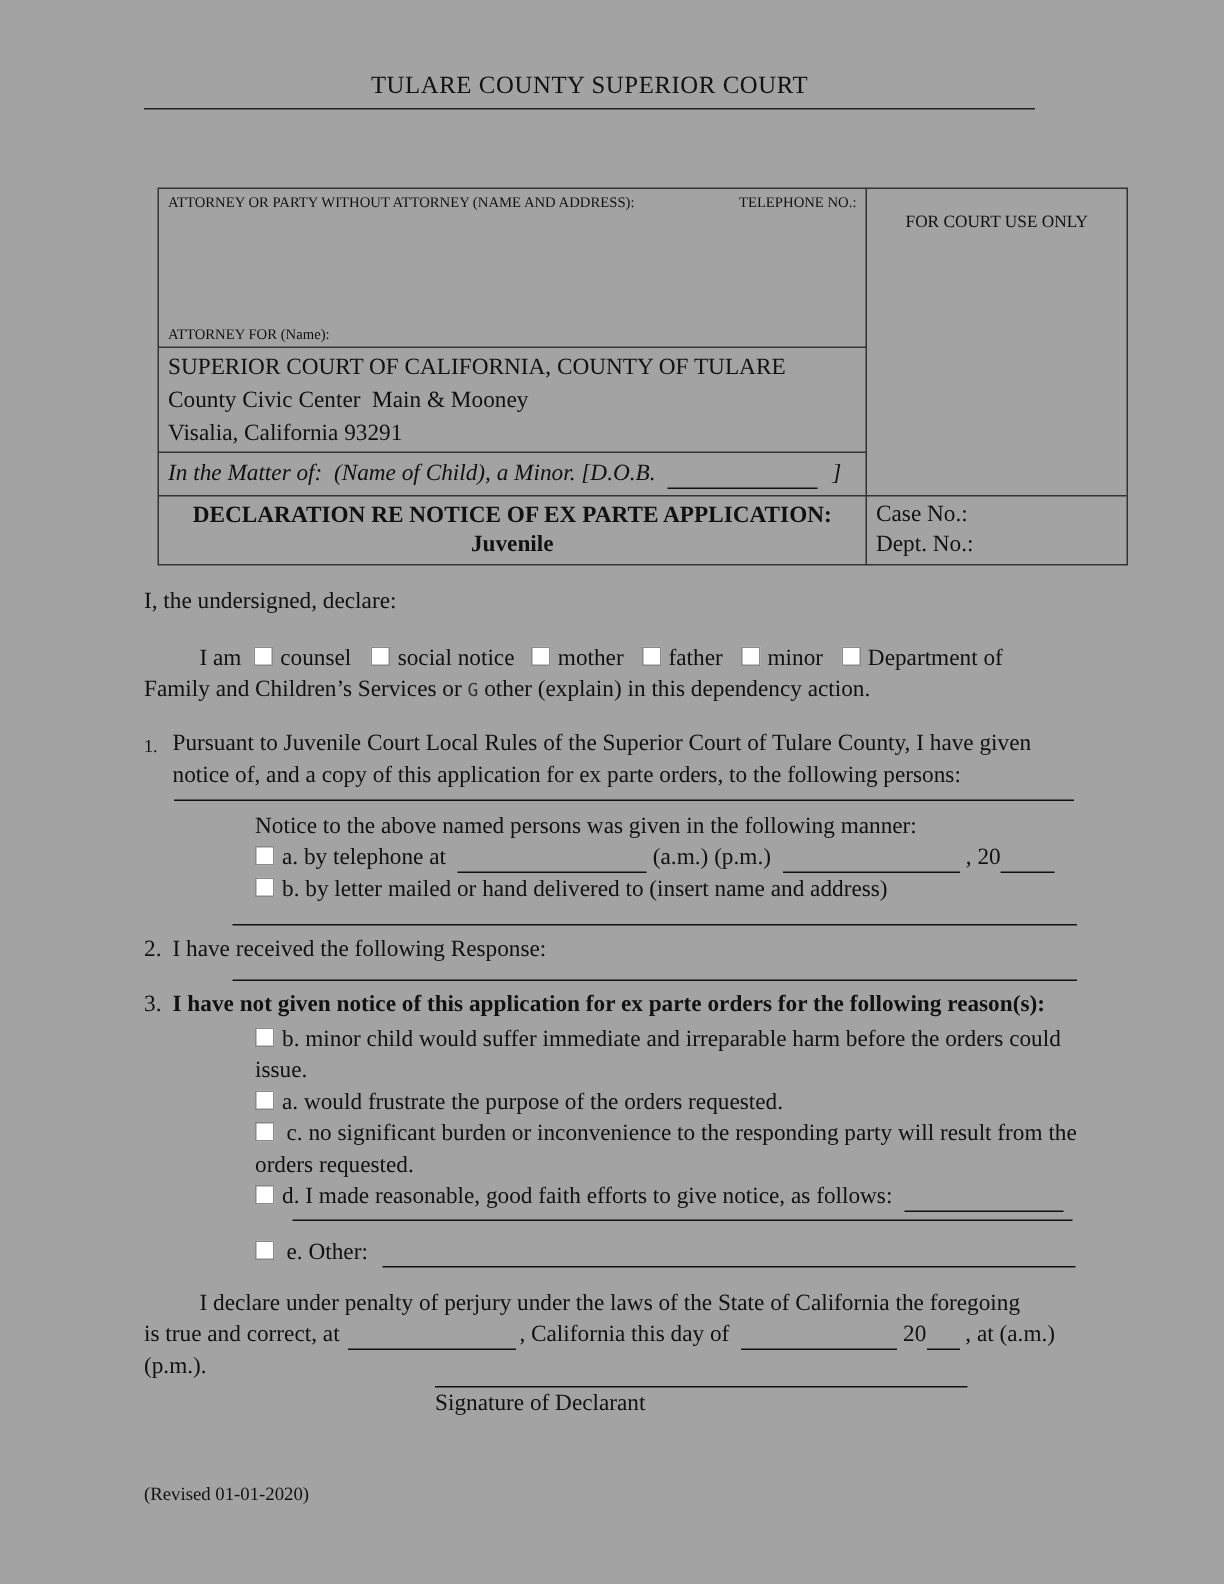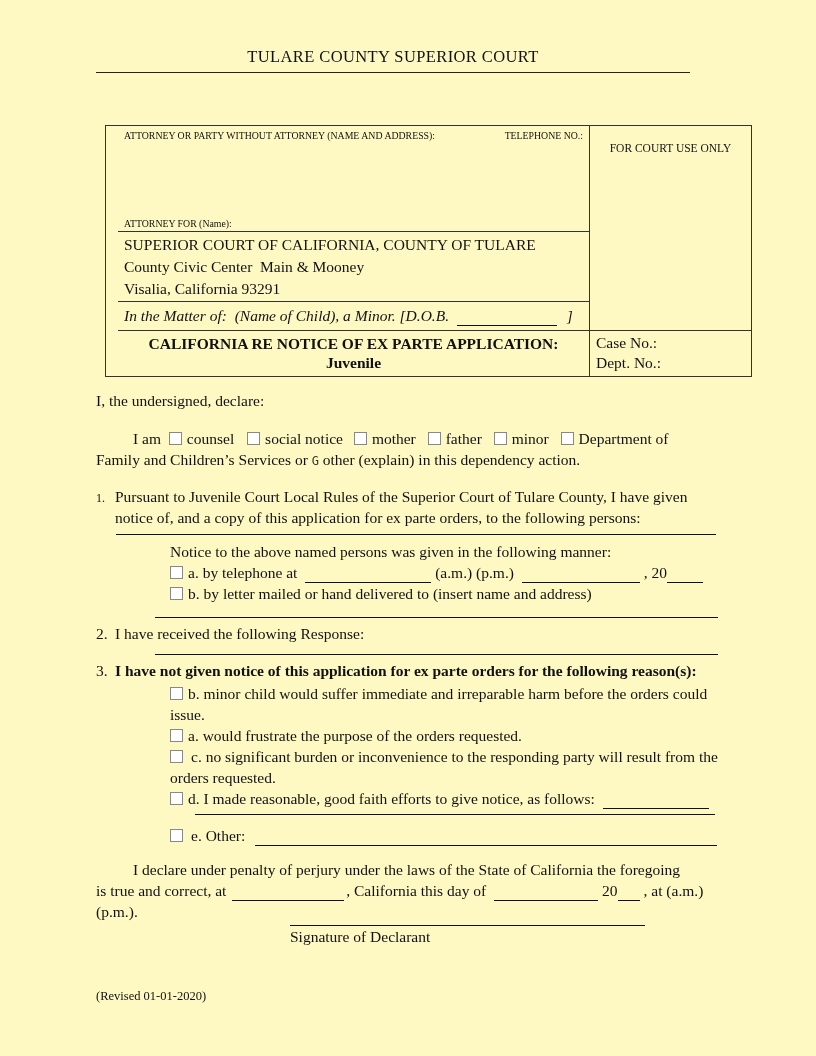--- a/index.html
+++ b/index.html
@@ -1,37 +1,36 @@
 <!DOCTYPE html>
 <html><head>
 <meta charset="utf-8">
 <style>
   html,body { margin:0; padding:0; background:#e8e8e8; }
   .page {
-    width:816px; height:1056px; margin:0 auto; background:#fef9c3;
+    width:816px; height:1056px; margin:0 auto; background:#a3a3a3;
     position:relative; color:#111;
     font-family:"Liberation Serif","DejaVu Serif",serif;
     font-size:15.5px; line-height:21px; overflow:hidden;
   }
   .keepws { white-space:pre-wrap; }
 
   
   .header {
     margin:46px 126px 0 96px; text-align:center;
     border-bottom:1.6px solid #222; padding-bottom:5px;
     font-size:16.5px; letter-spacing:0.4px;
   }
 
   
   .captable {
     margin:52px 0 0 105px; width:647px; box-sizing:border-box;
     display:grid; grid-template-columns:472px 1fr;
     grid-template-rows:106px 70px 29px 45px;
     border:1.6px solid #333;
-    padding-left:12px;
   }
   .captable > div { box-sizing:border-box; }
   .cell-attorney {
     grid-column:1; grid-row:1;
     border-right:1.6px solid #333; border-bottom:1.6px solid #333;
     display:flex; flex-direction:column; justify-content:space-between;
     padding:4px 6px 2px 6px; font-size:9.8px; line-height:11px;
   }
   .attorney-top { display:flex; justify-content:space-between; }
   .cell-courtuse {
@@ -104,21 +103,21 @@
       <div>SUPERIOR COURT OF CALIFORNIA, COUNTY OF TULARE</div>
       <div class="keepws">County Civic Center  Main &amp; Mooney</div>
       <div>Visalia, California 93291</div>
     </div>
     <div class="cell-matter">
       <span class="keepws">In the Matter of:  (Name of Child), a Minor. [D.O.B.</span>
       <span class="bl" style="width:100px; margin:0 6px 0 4px;"></span>
       <span>]</span>
     </div>
     <div class="cell-title">
-      <div>CALIFORNIA RE NOTICE OF EX PARTE APPLICATION:</div>
+      <div>DECLARATION RE NOTICE OF EX PARTE APPLICATION:</div>
       <div>Juvenile</div>
     </div>
     <div class="cell-case">
       <div>Case No.:</div>
       <div>Dept. No.:</div>
     </div>
   </div>
 
   <div class="p" style="margin-top:13px;">I, the undersigned, declare:</div>
 

